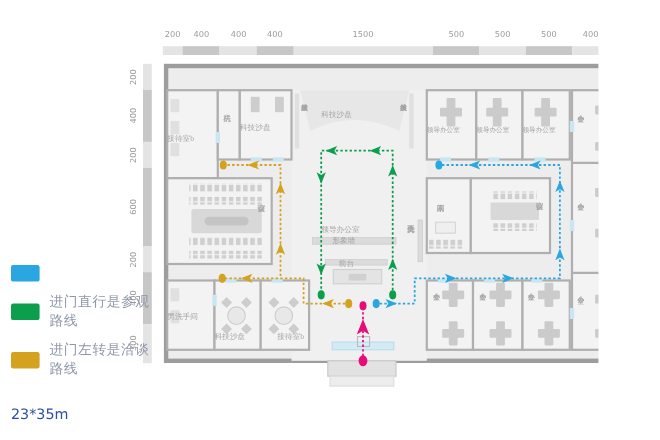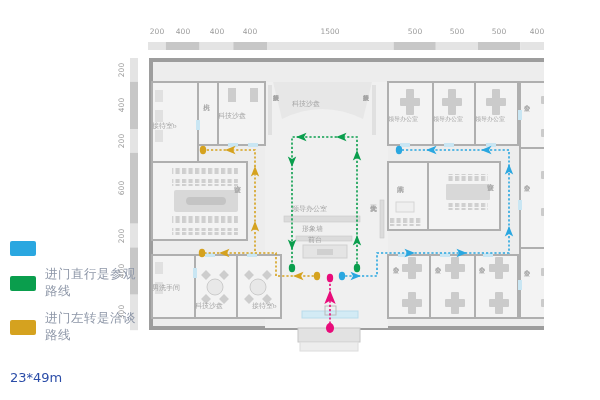--- a/index.html
+++ b/index.html
@@ -334,21 +334,21 @@
   <div class="lbl v" style="left:202px;top:98px">机房</div>
   <div class="lbl" style="left:218px;top:112px;width:47px">科技沙盘</div>
   <div class="lbl v" style="left:233px;top:180px">会议室</div>
   <div class="lbl" style="left:152px;top:284px;width:43px">男洗手间</div>
   <div class="lbl" style="left:195px;top:302px;width:42px">科技沙盘</div>
   <div class="lbl" style="left:252px;top:302px;width:44px">接待室b</div>
   <div class="lbl" style="left:292px;top:100px;width:60px">科技沙盘</div>
   <div class="lbl v s" style="left:272px;top:90px">政策扶持展板</div>
   <div class="lbl v s" style="left:362px;top:90px">政策扶持展板</div>
   <div class="lbl" style="left:292px;top:205px;width:60px">领导办公室</div>
-  <div class="lbl" style="left:302px;top:225px;width:46px">形象墙</div>
+  <div class="lbl" style="left:302px;top:215px;width:46px">形象墙</div>
   <div class="lbl" style="left:308px;top:236px;width:34px">前台</div>
   <div class="lbl v" style="left:369px;top:199px">五大优势</div>
   <div class="lbl s" style="left:388px;top:116px;width:45px">领导办公室</div>
   <div class="lbl s" style="left:433px;top:116px;width:42px">领导办公室</div>
   <div class="lbl s" style="left:475px;top:116px;width:43px">领导办公室</div>
   <div class="lbl v" style="left:396px;top:180px">茶水间</div>
   <div class="lbl v" style="left:486px;top:178px">会议室</div>
   <div class="lbl v s" style="left:392px;top:262px">小办公室</div>
   <div class="lbl v s" style="left:434px;top:262px">小办公室</div>
   <div class="lbl v s" style="left:478px;top:262px">小办公室</div>
@@ -362,15 +362,15 @@
     </div>
     <div class="lg-row">
       <span class="lg-sw sw-visit"></span>
       <span class="lg-txt">进门直行是参观路线</span>
     </div>
     <div class="lg-row">
       <span class="lg-sw sw-talk"></span>
       <span class="lg-txt">进门左转是洽谈路线</span>
     </div>
   </div>
-  <div class="size-note">23*49m</div>
+  <div class="size-note">23*35m</div>
 
 </div>
 
 </body></html>

